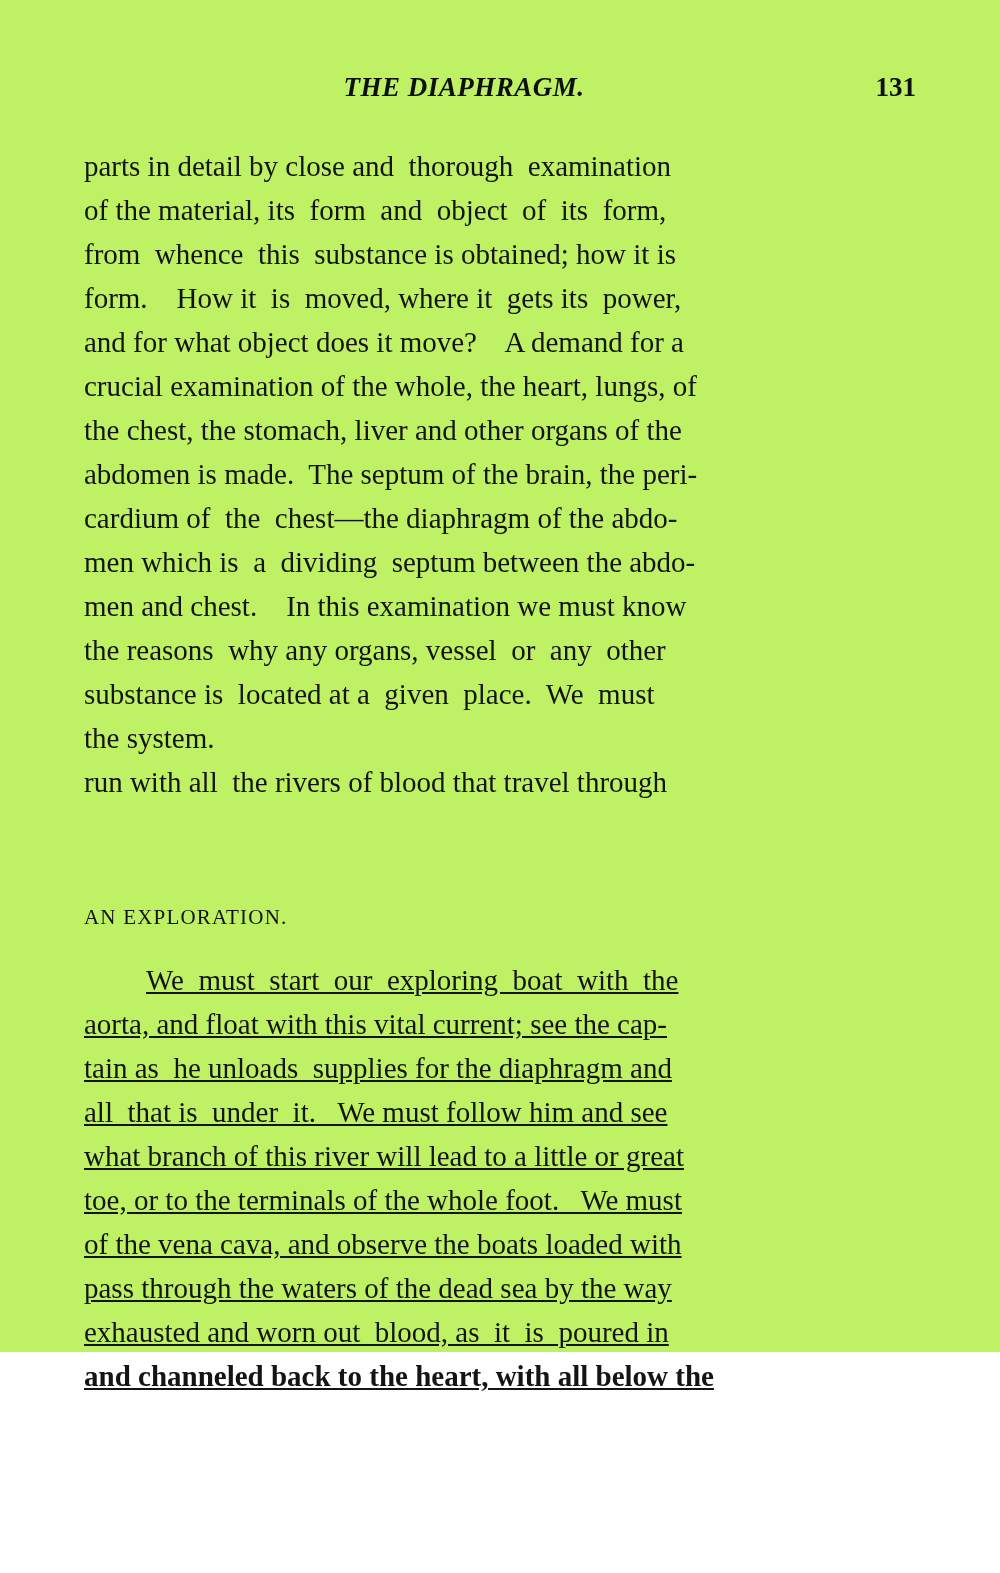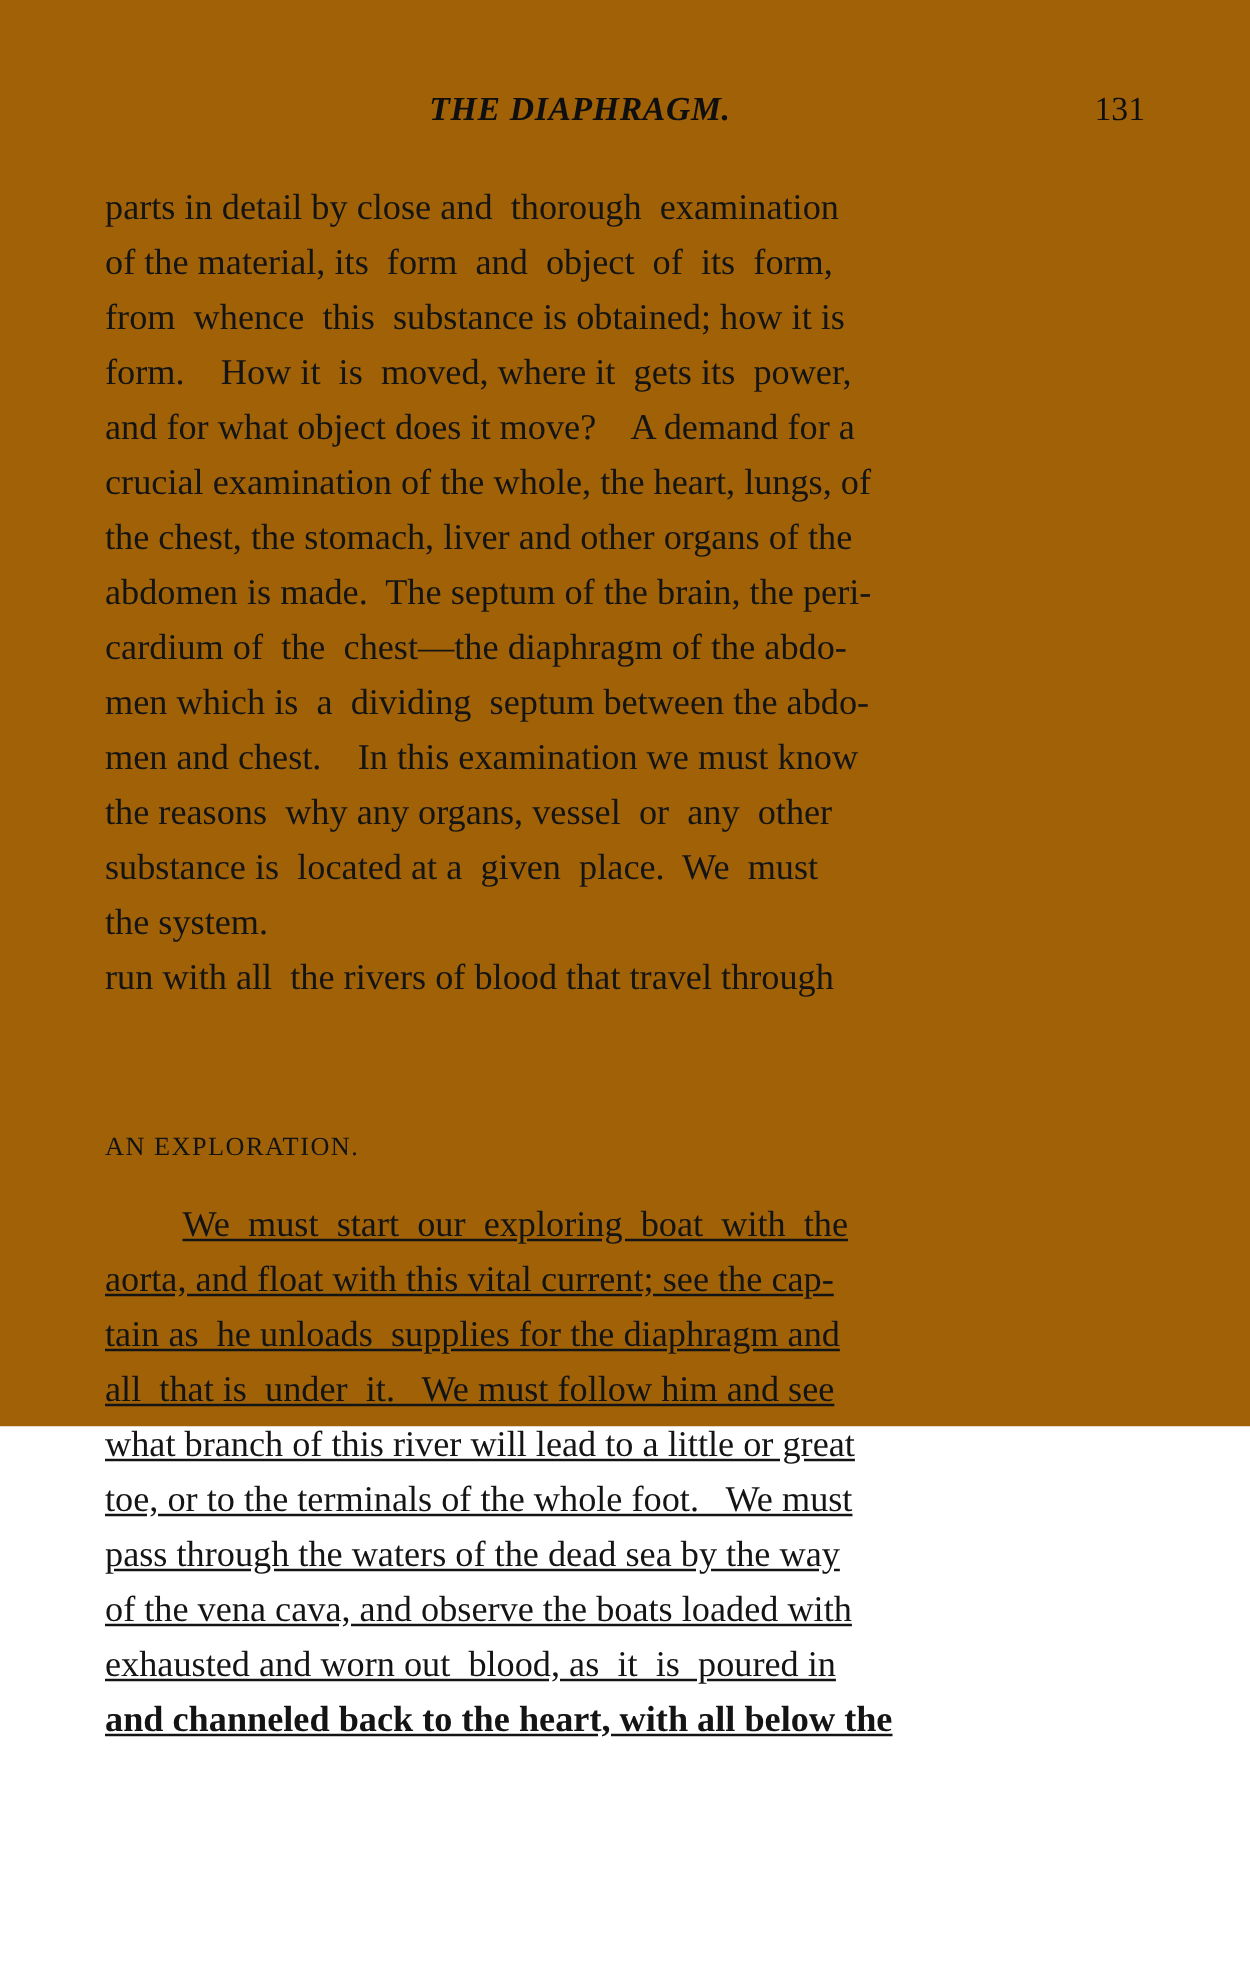--- a/index.html
+++ b/index.html
@@ -13,22 +13,22 @@
     font-family: "Liberation Serif", serif;
     color: #111111;
     position: relative;
     overflow: hidden;
   }
   .page {
     position: absolute;
     top: 0;
     left: 0;
     width: 1000px;
-    height: 1141px;
-    background: #a16207;
+    height: 1352px;
+    background: #bef264;
   }
   .header {
     position: absolute;
     top: 72px;
     left: 84px;
     width: 832px;
     height: 40px;
   }
   .running-title {
     position: absolute;
@@ -40,21 +40,21 @@
     font-style: italic;
     font-size: 27px;
     letter-spacing: 0.5px;
     color: #0f0f0f;
   }
   .page-number {
     position: absolute;
     right: 0;
     top: 0;
     font-family: "Liberation Serif", serif;
-    font-weight: normal;
+    font-weight: bold;
     font-size: 27px;
     color: #0f0f0f;
   }
   .body-block {
     position: absolute;
     left: 84px;
     width: 832px;
     font-size: 29px;
     line-height: 44px;
     color: #141414;
@@ -110,19 +110,19 @@
 
   <div class="section-heading">AN EXPLORATION.</div>
 
   <div class="body-block" id="para2">
     <span class="para-line indent">We  must  start  our  exploring  boat  with  the</span>
     <span class="para-line">aorta, and float with this vital current; see the cap-</span>
     <span class="para-line">tain as  he unloads  supplies for the diaphragm and</span>
     <span class="para-line">all  that is  under  it.   We must follow him and see</span>
     <span class="para-line">what branch of this river will lead to a little or great</span>
     <span class="para-line">toe, or to the terminals of the whole foot.   We must</span>
+    <span class="para-line">of the vena cava, and observe the boats loaded with</span>
     <span class="para-line">pass through the waters of the dead sea by the way</span>
-    <span class="para-line">of the vena cava, and observe the boats loaded with</span>
     <span class="para-line">exhausted and worn out  blood, as  it  is  poured in</span>
     <span class="para-line bold-last">and channeled back to the heart, with all below the</span>
   </div>
 
 </div>
 
 </body></html>

